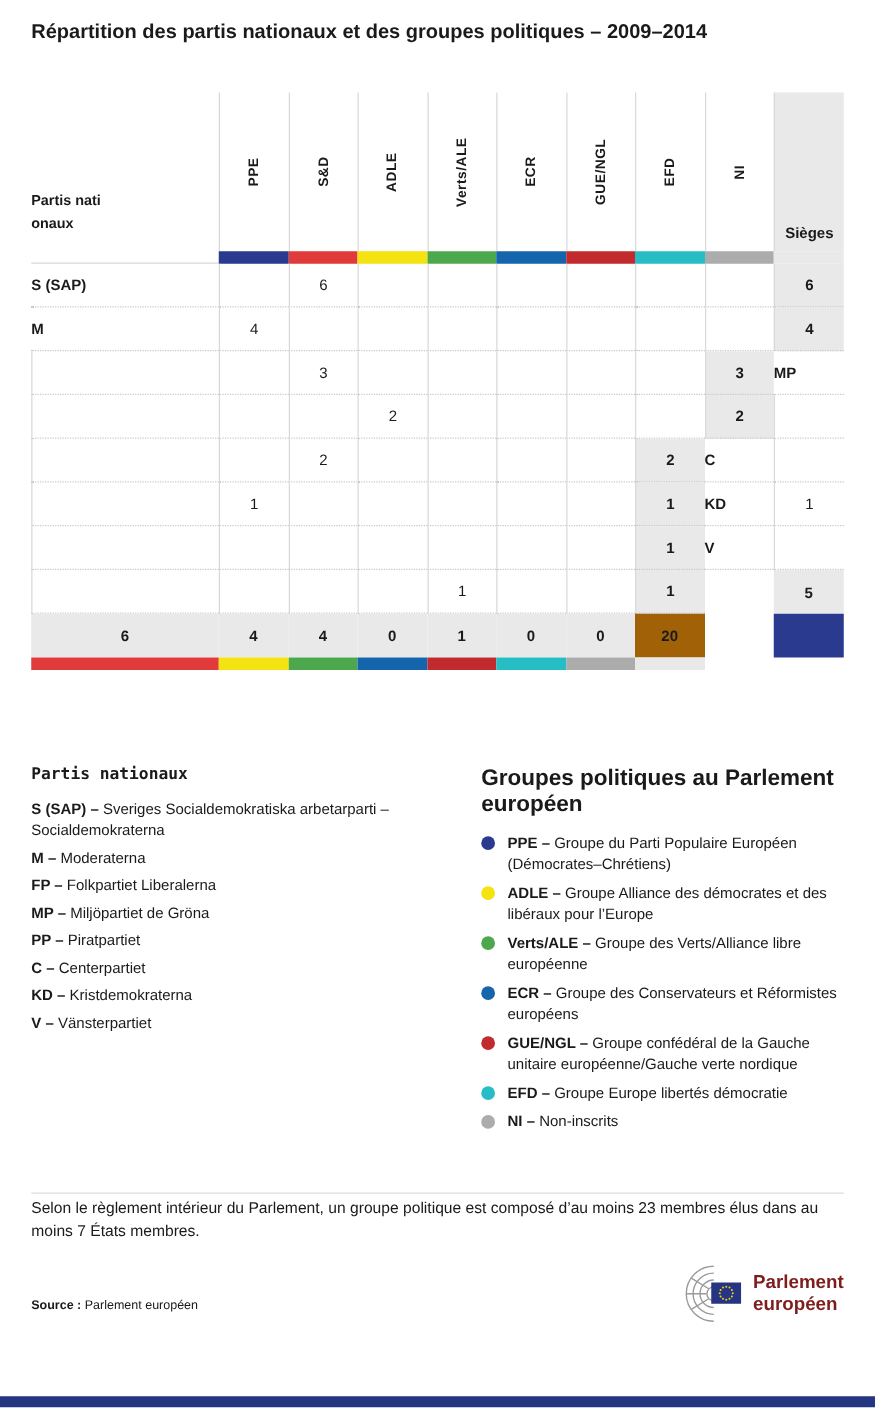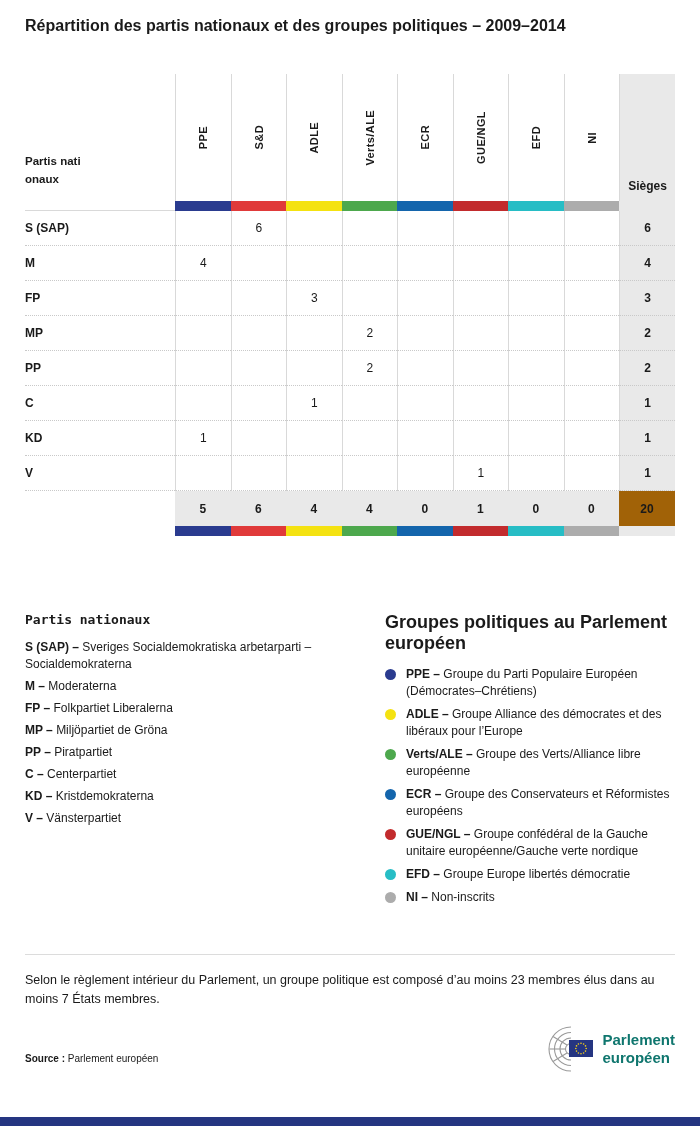--- a/index.html
+++ b/index.html
@@ -35,27 +35,27 @@
   .lp-title { font-family:"DejaVu Sans Mono", monospace; font-weight:bold; font-size:13px; margin-bottom:12px; }
   .lg-title { font-weight:bold; font-size:18px; margin-bottom:12px; }
   .lp-item { font-size:12px; line-height:17px; margin-bottom:5px; }
   .lg-item { display:flex; font-size:12px; line-height:17px; margin-bottom:6px;justify-content:center; }
   .dot { width:11px; height:11px; border-radius:50%; flex:0 0 11px; margin-top:3px; margin-right:10px; }
   .lg-text { flex:1; }
   b { font-weight:bold; }
 
   
   .divider { border-top:1px solid #dcdcdc; margin-top:42px; }
-  .footnote { margin-top:16px; font-size:12.5px; line-height:18.5px; }
+  .footnote { margin-top:2px; font-size:12.5px; line-height:18.5px; }
   .footer { display:flex; justify-content:space-between; align-items:flex-end; margin-top:18px; }
   .source { font-size:10px; margin-bottom:8px; }
   .src-label { font-weight:bold; }
   .logo { display:flex; align-items:center; }
   .logo svg { margin-right:9px; }
-  .logo-text { font-size:15px; font-weight:bold; line-height:18px; color:#0f766e; }
+  .logo-text { font-size:15px; font-weight:bold; line-height:18px; color:#7f1d1d; }
   .bottom-bar { position:absolute; left:0; bottom:0; width:700px; height:9px; }
 </style>
 </head>
 <body>
 
 <div class="page">
   <h1 class="title">Répartition des partis nationaux et des groupes politiques – 2009–2014</h1>
 
   <div class="grid" style="grid-template-columns: 150px repeat(8, 55.5px) 56px; grid-template-rows: 127px 10px repeat(8, 35px) 35px 10px;">
       <div class="cell head-label">
@@ -109,41 +109,39 @@
       <div class="cell party">M</div>
       <div class="cell val">4</div>
       <div class="cell val"></div>
       <div class="cell val"></div>
       <div class="cell val"></div>
       <div class="cell val"></div>
       <div class="cell val"></div>
       <div class="cell val"></div>
       <div class="cell val"></div>
       <div class="cell seats seats-col">4</div>
-      <div class="cell party">FP</div>
       <div class="cell val"></div>
       <div class="cell val"></div>
       <div class="cell val">3</div>
       <div class="cell val"></div>
       <div class="cell val"></div>
       <div class="cell val"></div>
       <div class="cell val"></div>
       <div class="cell val"></div>
       <div class="cell seats seats-col">3</div>
       <div class="cell party">MP</div>
       <div class="cell val"></div>
       <div class="cell val"></div>
       <div class="cell val"></div>
       <div class="cell val">2</div>
       <div class="cell val"></div>
       <div class="cell val"></div>
       <div class="cell val"></div>
       <div class="cell val"></div>
       <div class="cell seats seats-col">2</div>
-      <div class="cell party">PP</div>
       <div class="cell val"></div>
       <div class="cell val"></div>
       <div class="cell val"></div>
       <div class="cell val">2</div>
       <div class="cell val"></div>
       <div class="cell val"></div>
       <div class="cell val"></div>
       <div class="cell val"></div>
       <div class="cell seats seats-col">2</div>
       <div class="cell party">C</div>

